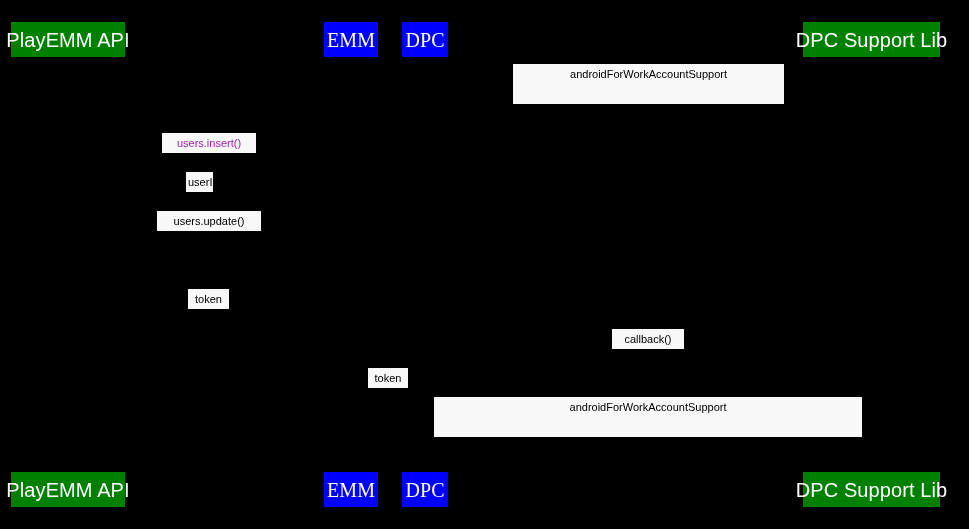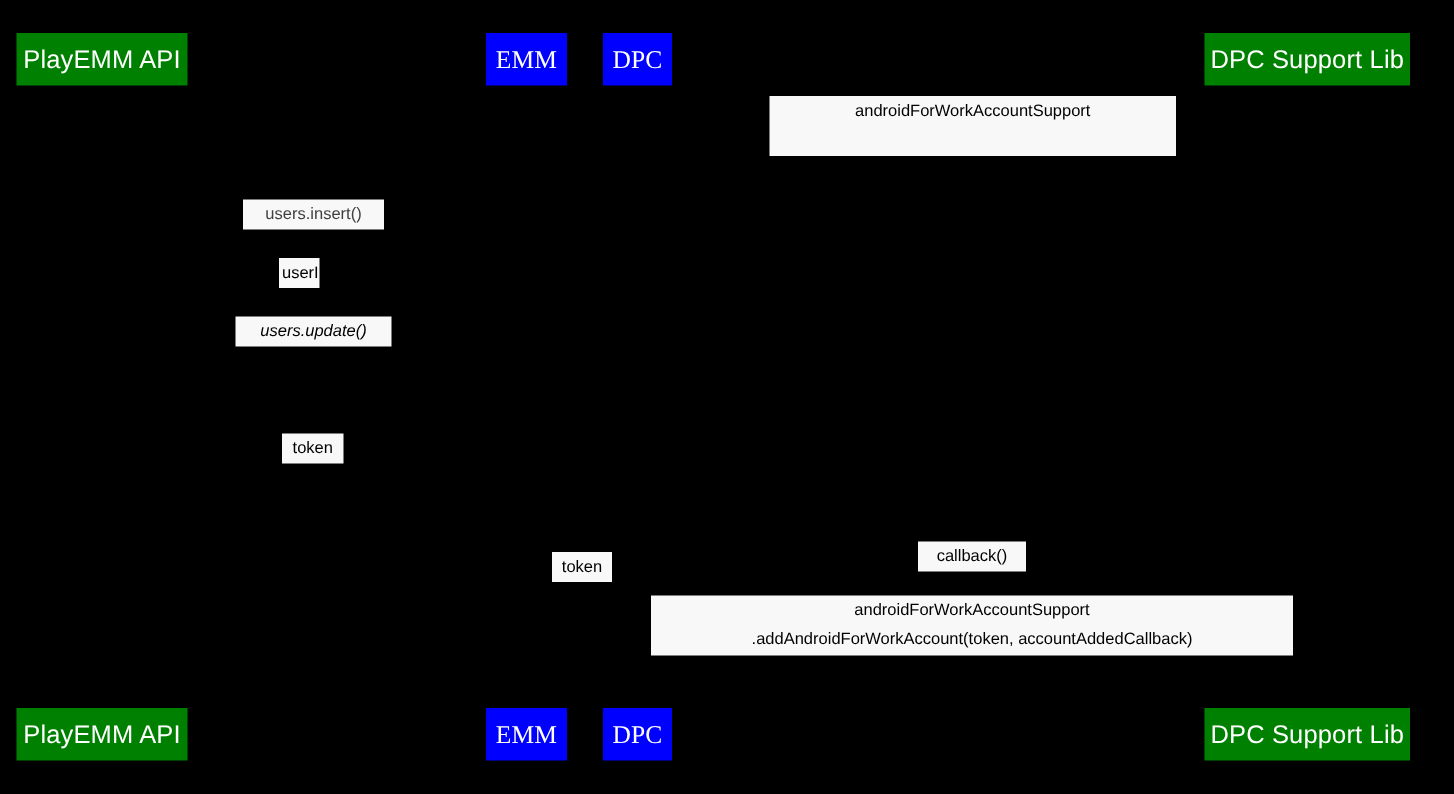--- a/index.html
+++ b/index.html
@@ -26,21 +26,21 @@
   }
 
   
   .actor-box {
     position: absolute;
     display: flex;
     align-items: center;
     justify-content: center;
     box-sizing: border-box;
     color: #ffffff;
-    font-size: 17px;
+    font-size: 20px;
     line-height: 1;
     white-space: nowrap;
     letter-spacing: 0.1px;
   }
   .actor-box.green { background: #008000; }
   .actor-box.blue  { background: #0000ff; font-family: Liberation Serif, serif; }
 
   
   .lifeline {
     position: absolute;
@@ -102,42 +102,41 @@
       <span>DPC Support Lib</span>
     </div>
     <div class="actor-box green" style="left: 803px; top: 472px; width: 137px; height: 35px; background: rgb(0, 128, 0); color: rgb(255, 255, 255);">
       <span>DPC Support Lib</span>
     </div>
     <div class="msg-arrow" style="left: 425px; width: 446px; top: 108px;"></div>
     <div class="msg-label" style="left: 513px; top: 64px; width: 271px; height: 40px; background: rgb(248, 248, 248); color: rgb(0, 0, 0);">
       <span class="line">androidForWorkAccountSupport</span>
     </div>
     <div class="msg-arrow" style="left: 68px; width: 283px; top: 157px;"></div>
-    <div class="msg-label" style="left: 162px; top: 133px; width: 94px; height: 20px; background: rgb(248, 248, 248); color: #404040;">
+    <div class="msg-label" style="left: 162px; top: 133px; width: 94px; height: 20px; background: rgb(248, 248, 248); color: #a21caf;">
       <span class="line">users.insert()</span>
     </div>
     <div class="msg-arrow" style="left: 68px; width: 283px; top: 196px;"></div>
     <div class="msg-label" style="left: 186px; top: 172px; width: 27px; height: 20px; background: rgb(248, 248, 248); color: rgb(0, 0, 0);">
       <span class="line">userID</span>
     </div>
     <div class="msg-arrow" style="left: 68px; width: 283px; top: 235px;"></div>
-    <div class="msg-label" style="left: 157px; top: 211px; width: 104px; height: 20px; background: rgb(248, 248, 248); color: rgb(0, 0, 0); font-style: italic;">
+    <div class="msg-label" style="left: 157px; top: 211px; width: 104px; height: 20px; background: rgb(248, 248, 248); color: rgb(0, 0, 0);">
       <span class="line">users.update()</span>
     </div>
     <div class="msg-arrow" style="left: 68px; width: 283px; top: 274px;"></div>
     <div class="msg-arrow" style="left: 68px; width: 283px; top: 313px;"></div>
     <div class="msg-label" style="left: 188px; top: 289px; width: 41px; height: 20px; background: rgb(248, 248, 248); color: rgb(0, 0, 0);">
       <span class="line">token</span>
     </div>
     <div class="msg-arrow" style="left: 425px; width: 446px; top: 353px;"></div>
-    <div class="msg-label" style="left: 612px; top: 329px; width: 72px; height: 20px; background: rgb(248, 248, 248); color: rgb(0, 0, 0); margin-top: 32px;">
+    <div class="msg-label" style="left: 612px; top: 329px; width: 72px; height: 20px; background: rgb(248, 248, 248); color: rgb(0, 0, 0);">
       <span class="line">callback()</span>
     </div>
     <div class="msg-arrow" style="left: 351px; width: 74px; top: 392px;"></div>
     <div class="msg-label" style="left: 368px; top: 368px; width: 40px; height: 20px; background: rgb(248, 248, 248); color: rgb(0, 0, 0);">
       <span class="line">token</span>
     </div>
     <div class="msg-arrow" style="left: 425px; width: 446px; top: 441px;"></div>
     <div class="msg-label" style="left: 434px; top: 397px; width: 428px; height: 40px; background: rgb(248, 248, 248); color: rgb(0, 0, 0);">
       <span class="line">androidForWorkAccountSupport</span>
-      <span class="line">.addAndroidForWorkAccount(token, accountAddedCallback)</span>
     </div>
   </div>
 
 </body></html>

